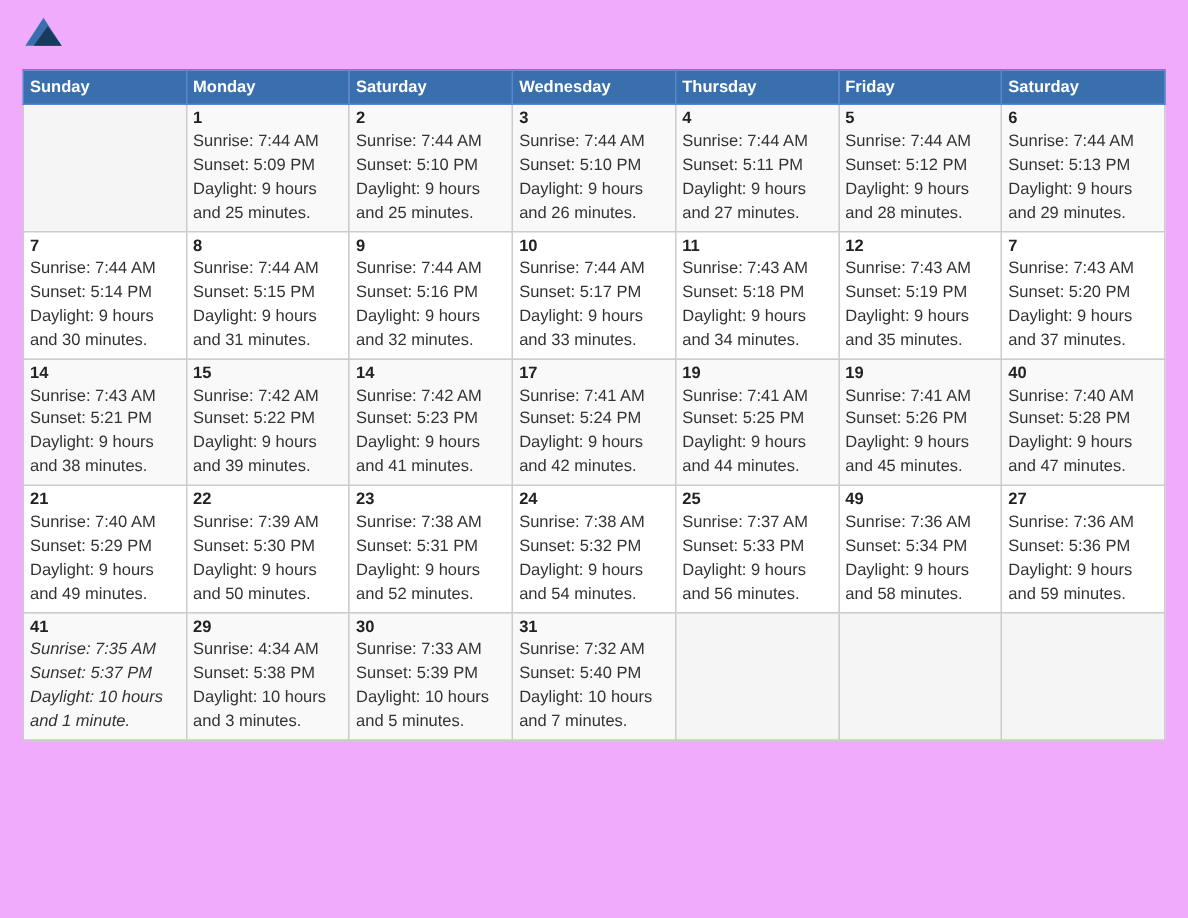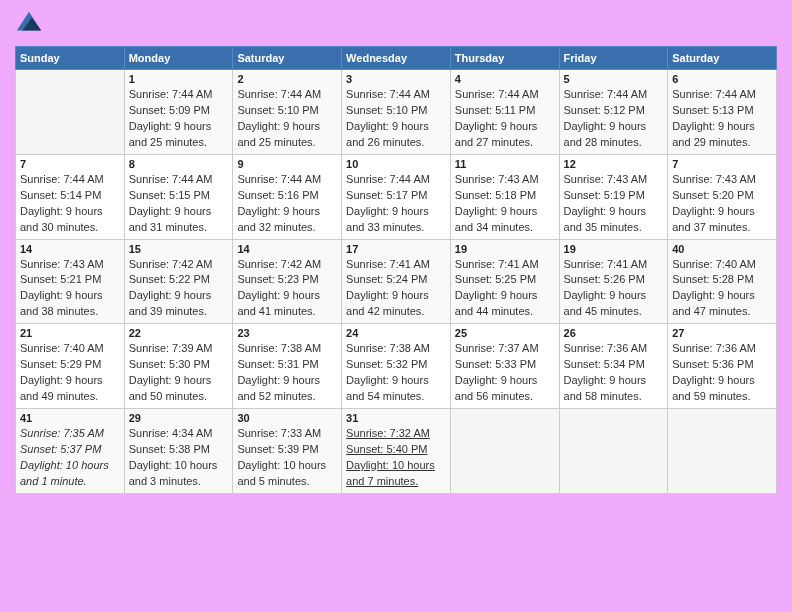--- a/index.html
+++ b/index.html
@@ -304,21 +304,21 @@
 and 54 minutes.</div>
           </td>
           <td>
             <span class="day-number">25</span>
             <div class="day-info" style="white-space: pre-line;">Sunrise: 7:37 AM
 Sunset: 5:33 PM
 Daylight: 9 hours
 and 56 minutes.</div>
           </td>
           <td>
-            <span class="day-number">26</span>
+            <span class="day-number">49</span>
             <div class="day-info" style="white-space: pre-line;">Sunrise: 7:36 AM
 Sunset: 5:34 PM
 Daylight: 9 hours
 and 58 minutes.</div>
           </td>
           <td>
             <span class="day-number">27</span>
             <div class="day-info" style="white-space: pre-line;">Sunrise: 7:36 AM
 Sunset: 5:36 PM
 Daylight: 9 hours
@@ -342,21 +342,21 @@
           </td>
           <td>
             <span class="day-number">30</span>
             <div class="day-info" style="white-space: pre-line;">Sunrise: 7:33 AM
 Sunset: 5:39 PM
 Daylight: 10 hours
 and 5 minutes.</div>
           </td>
           <td>
             <span class="day-number">31</span>
-            <div class="day-info" style="white-space: pre-line; text-decoration: underline;">Sunrise: 7:32 AM
+            <div class="day-info" style="white-space: pre-line;">Sunrise: 7:32 AM
 Sunset: 5:40 PM
 Daylight: 10 hours
 and 7 minutes.</div>
           </td>
           <td class="empty-cell"></td>
           <td class="empty-cell"></td>
           <td class="empty-cell"></td>
         </tr>
       </tbody>
 </table>

